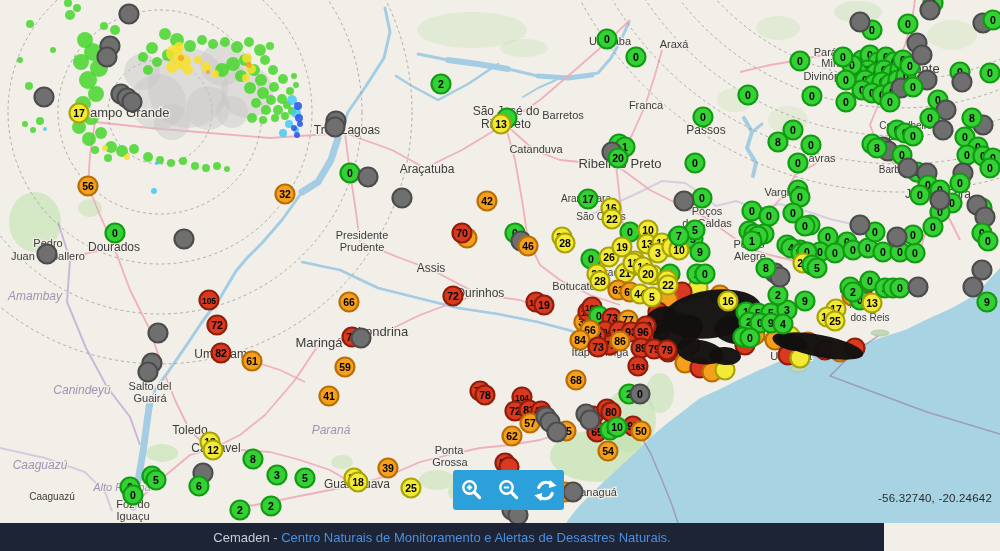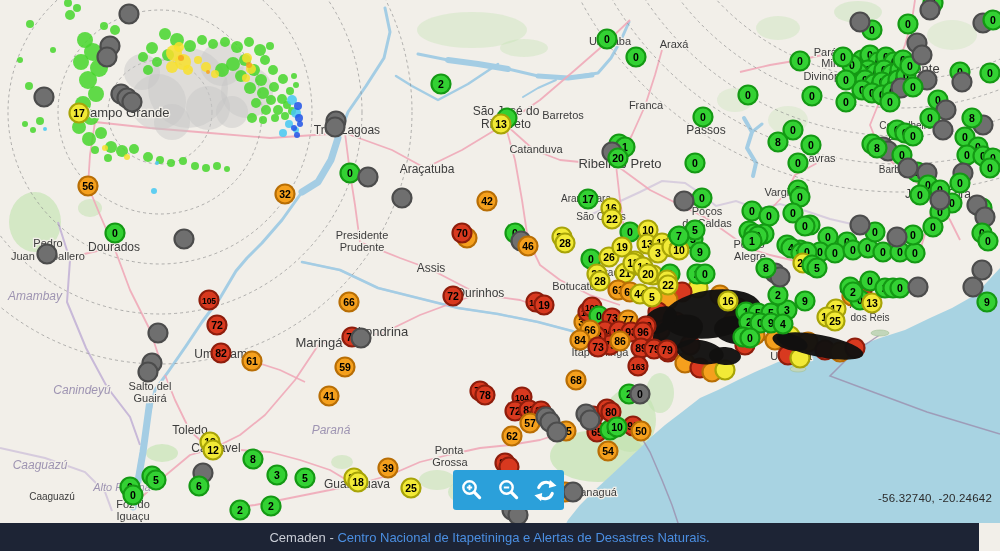--- a/index.html
+++ b/index.html
@@ -8,21 +8,21 @@
          font-family:"Liberation Sans","DejaVu Sans",sans-serif;background:#f2efe9;}
   #mapsvg{position:absolute;left:0;top:0;}
   .coords{position:absolute;right:8px;top:492px;font-size:11.5px;color:#2b2b2b;
           letter-spacing:.2px;}
   .map-toolbar{position:absolute;left:453px;top:470px;width:111px;height:40px;
                display:flex;}
   .tool-btn{flex:1;background:#2ba0da;border:none;margin:0;padding:0;cursor:pointer;
             display:flex;align-items:center;justify-content:center;}
   .tool-btn:first-child{border-radius:3px 0 0 3px;}
   .tool-btn:last-child{border-radius:0 3px 3px 0;}
-  .footer{position:absolute;left:0;bottom:0;width:979px;height:28px;background:#1d2435;
+  .footer{position:absolute;left:0;bottom:0;width:884px;height:28px;background:#1d2435;
           display:flex;align-items:center;justify-content:center;font-size:13px;}
   .footer .pre{color:#c9cdd6;white-space:pre;}
   .footer a{color:#4b8fe2;text-decoration:none;}
 </style>
 </head>
 <body>
 
 <div class="stage">
   <svg id="mapsvg" width="1000" height="523">
       <rect x="0" y="0" width="1000" height="523" fill="#f2efe9"></rect>
@@ -1608,15 +1608,15 @@
       <svg width="25" height="25" viewBox="0 0 24 24">
         <path d="M5.5 9.2 A 7.5 7.5 0 0 1 17.8 6.2" fill="none" stroke="#fff" stroke-width="3" stroke-linecap="round"></path>
         <polygon points="16.2,1.8 22.6,7.4 15.2,9.6" fill="#fff"></polygon>
         <path d="M18.5 14.8 A 7.5 7.5 0 0 1 6.2 17.8" fill="none" stroke="#fff" stroke-width="3" stroke-linecap="round"></path>
         <polygon points="7.8,22.2 1.4,16.6 8.8,14.4" fill="#fff"></polygon>
       </svg>
     </button>
   </div>
   <div class="footer">
     <span class="pre">Cemaden - </span>
-      <a href="#">Centro Nacional de Itapetininga e Alertas de Desastres Naturais.</a>
+      <a href="#">Centro Naturais de Monitoramento e Alertas de Desastres Naturais.</a>
   </div>
 </div>
 
 </body></html>

